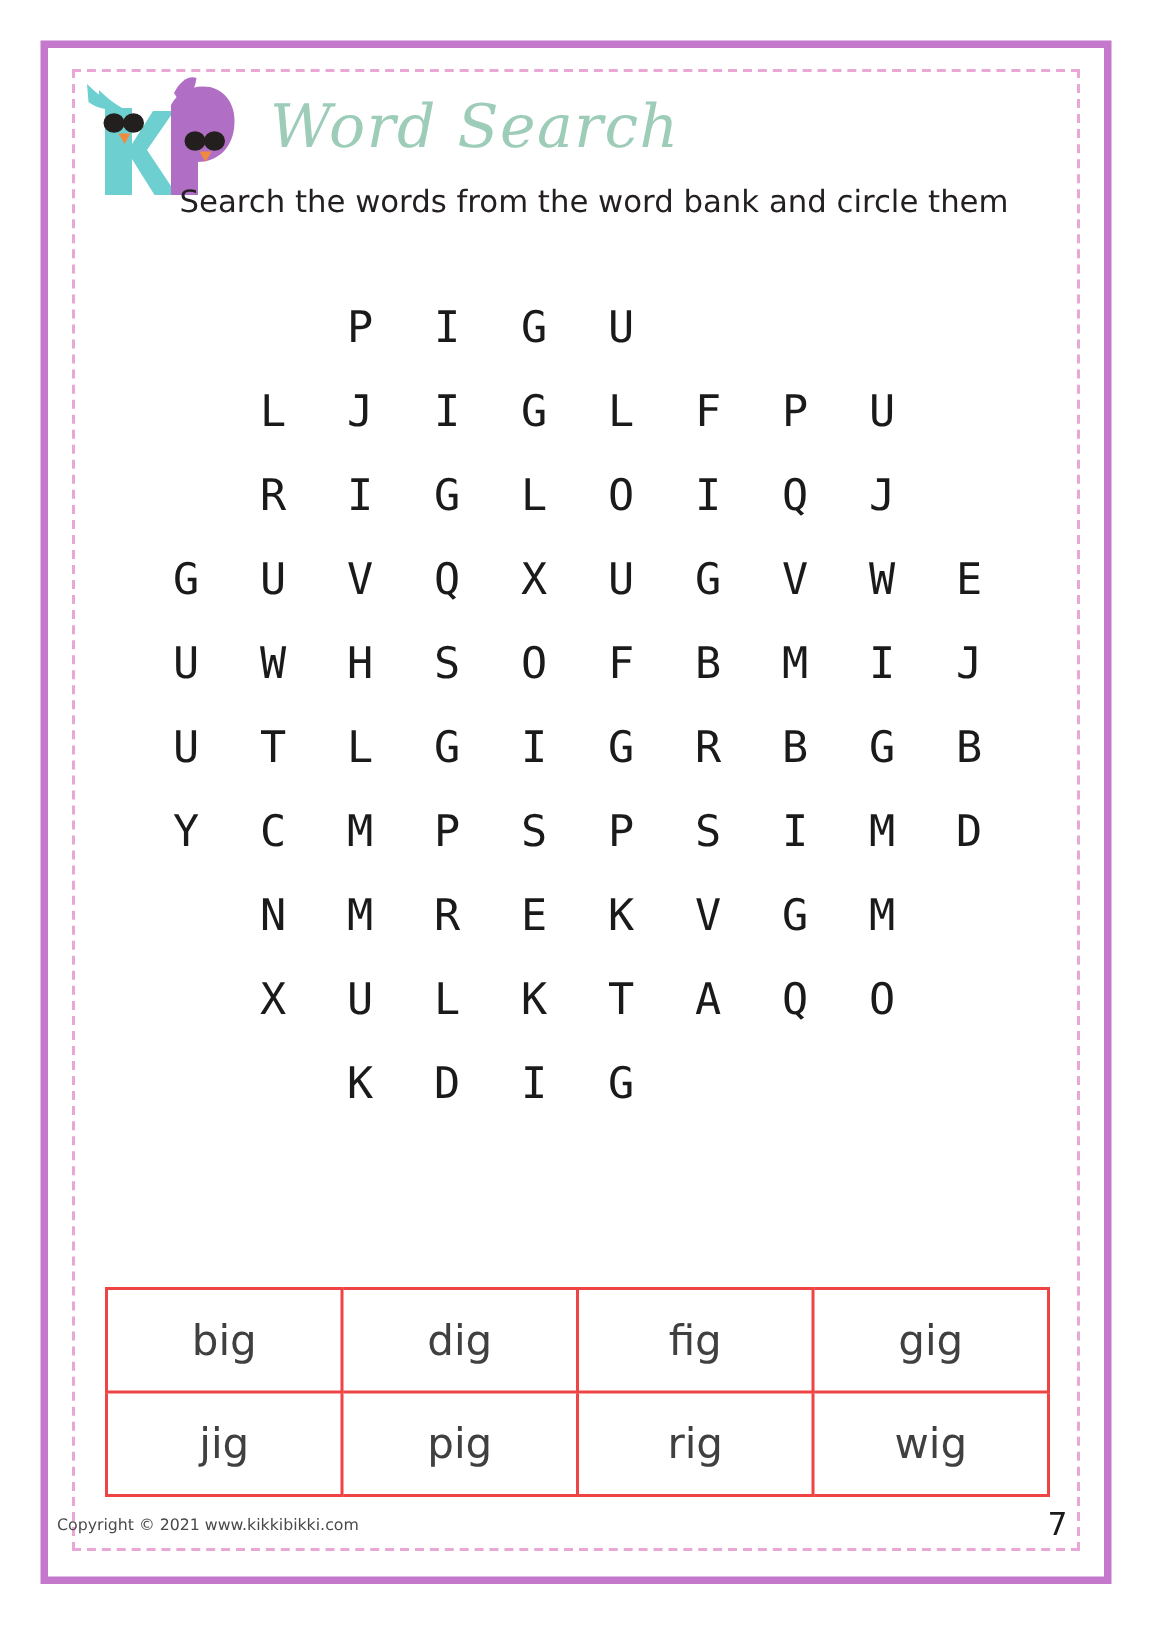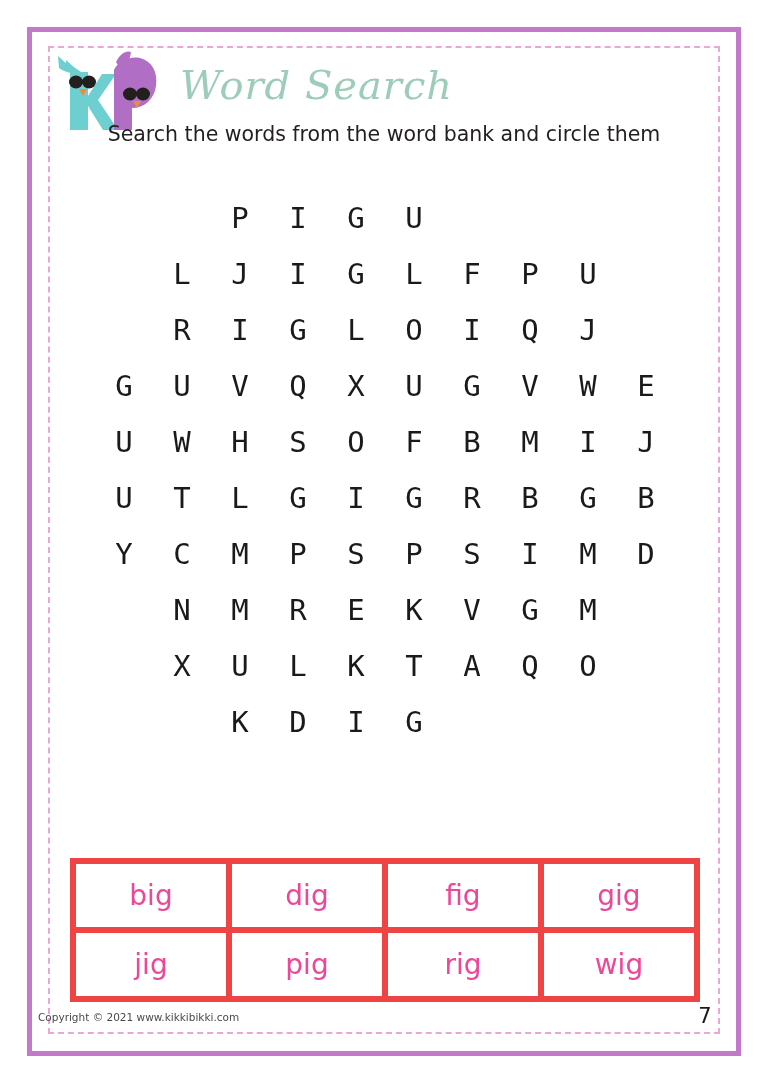--- a/index.html
+++ b/index.html
@@ -61,21 +61,21 @@
     font-style: italic;
     font-size: 40px;
     font-weight: 400;
     letter-spacing: 1px;
     color: #9dccb8;
     white-space: nowrap;
   }
 
   .subtitle {
     position: absolute;
-    left: 38px;
+    left: 50px;
     top: 122px;
     width: 692px;
     text-align: center;
     font-family: "DejaVu Sans", sans-serif;
     font-size: 20.5px;
     font-weight: 400;
     color: #231f20;
     white-space: nowrap;
   }
 
@@ -110,29 +110,29 @@
   .wordbank {
     position: absolute;
     left: 70px;
     top: 858px;
     width: 630px;
     border-collapse: collapse;
     border: 2px solid #f0a87a;
   }
 
   .wordbank td {
-    border: 6px solid #ef4444;
+    border: 2px solid #ef4444;
     width: 157.5px;
     height: 69px;
     text-align: center;
     vertical-align: middle;
     font-family: "DejaVu Sans", sans-serif;
     font-size: 28px;
     font-weight: 400;
-    color: #ec4899;
+    color: #404040;
   }
 
   
   .copyright {
     position: absolute;
     left: 38px;
     top: 1011px;
     width: 692px;
     text-align: left;
     font-family: "DejaVu Sans", sans-serif;

